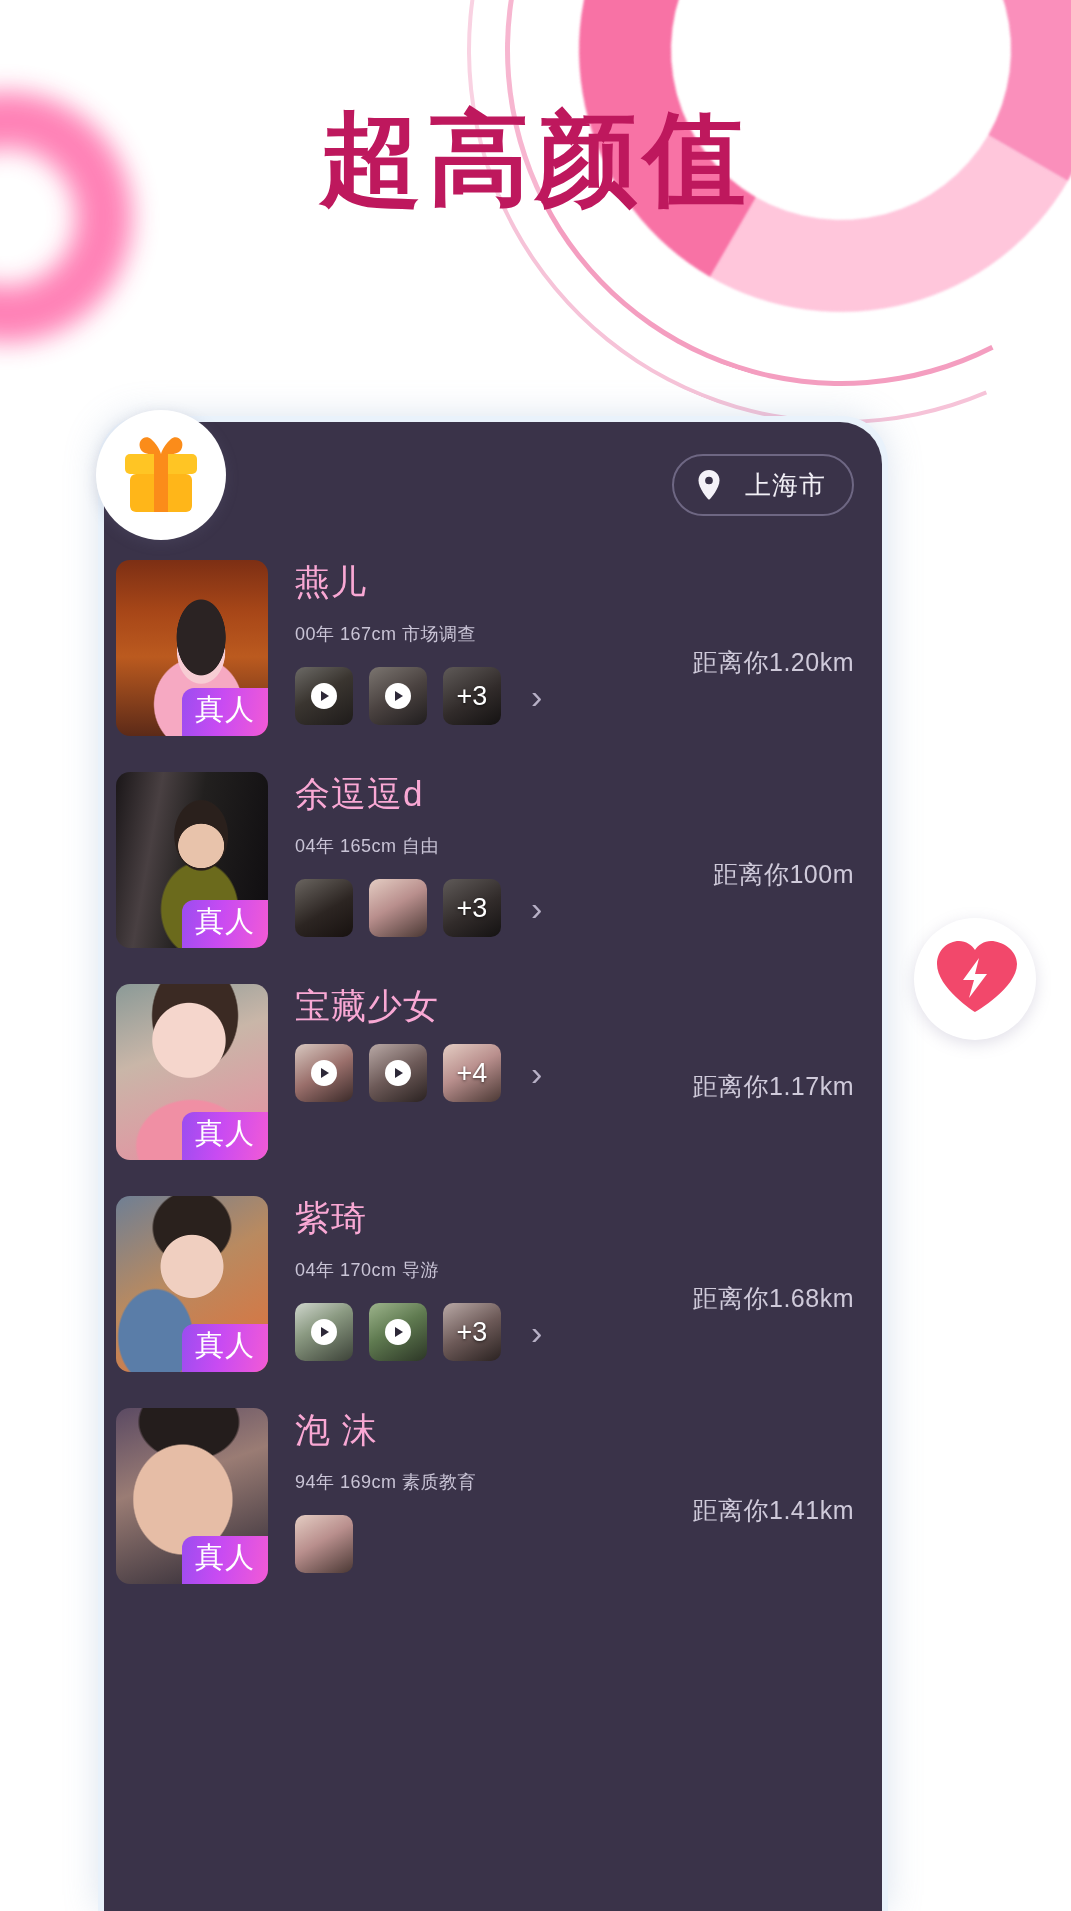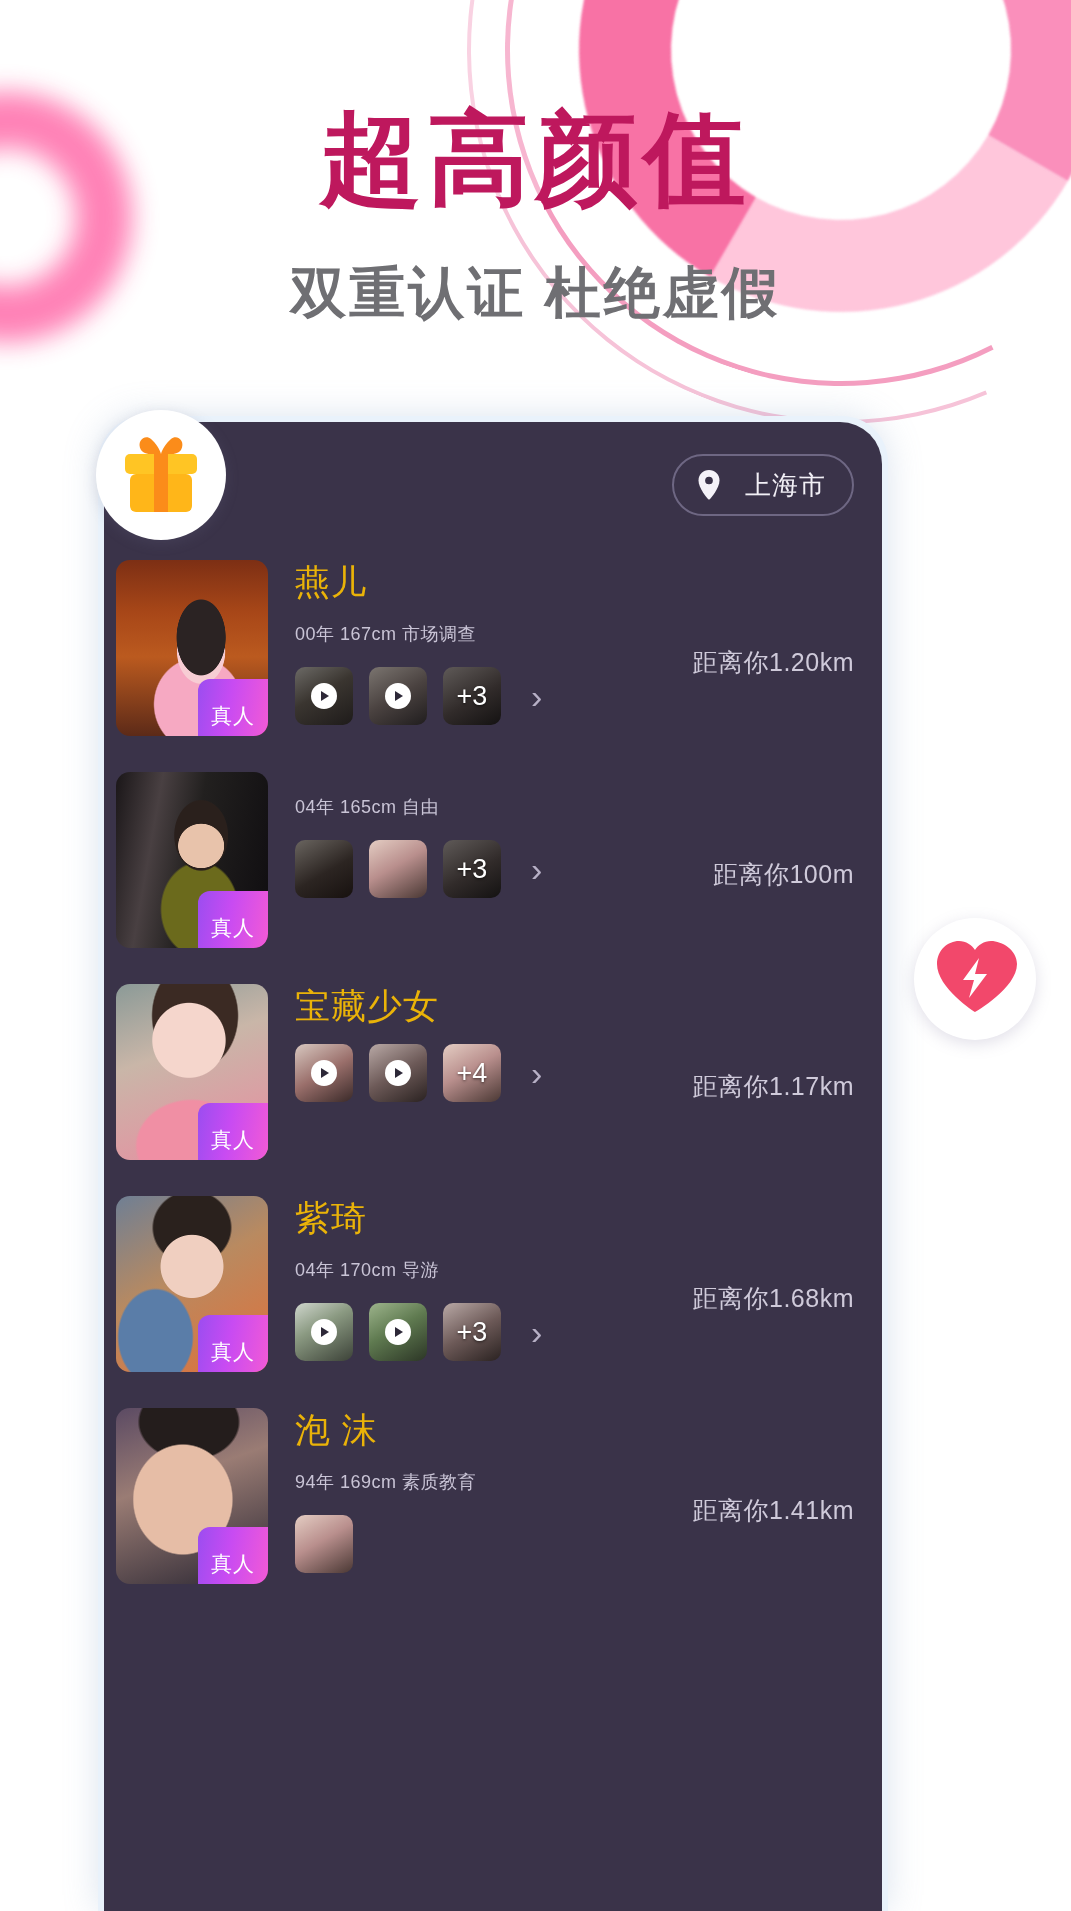--- a/index.html
+++ b/index.html
@@ -151,32 +151,32 @@
     width: 152px;
     height: 176px;
     border-radius: 14px;
     overflow: hidden;
     flex: 0 0 auto;
   }
   .avatar-img { position: absolute; inset: 0; }
   .real-badge {
     position: absolute;
     right: 0; bottom: 0;
-    padding: 23px 13px 6px;
-    font-size: 21px;
+    padding: 2px 13px 6px;
+    font-size: 29px;
     color: #fff;
     letter-spacing: 1px;
     border-radius: 12px 0 0 0;
     background: linear-gradient(100deg, #9b4df0 0%, #c84bf2 45%, #f25ad6 100%);
   }
 
   .card-body { flex: 1 1 auto; padding-left: 27px; position: relative; }
   .uname {
     font-size: 35px;
-    color: #eab308;
+    color: #f9a8d4;
     line-height: 1;
     padding-top: 4px;
     letter-spacing: 1px;
   }
   .umeta {
     margin-top: 23px;
     font-size: 18px;
     color: #c9c4d6;
     letter-spacing: .5px;
   }
@@ -293,21 +293,20 @@
 <div id="page">
 
   <div class="deco-left-ring"></div>
   <div class="deco-tr-wrap">
     <div class="arc arc-thin2"></div>
     <div class="arc arc-thin1"></div>
     <div class="arc arc-thick"></div>
   </div>
 
   <div class="headline">超高颜值</div>
-  <div class="subline">双重认证  杜绝虚假</div>
 
   <div class="phone-shadow"></div>
   <div class="phone">
 
     <div class="loc-pill">
       <span>
         <svg class="pin-icon" viewBox="0 0 24 28" aria-hidden="true">
           <path d="M12 0C6.5 0 2.2 4.3 2.2 9.7c0 7.2 8.2 16.6 9.1 17.6.4.4 1 .4 1.4 0 .9-1 9.1-10.4 9.1-17.6C21.8 4.3 17.5 0 12 0z" fill="#f4f2f8"></path>
           <circle cx="12" cy="9.8" r="3.6" fill="#3a3349"></circle>
         </svg>
@@ -354,20 +353,21 @@
         </div>
         <div class="card">
           <div class="card-inner">
             <div class="avatar-wrap">
               <div class="avatar-img">
                 <div class="ph ph-b"></div>
               </div>
               <div class="real-badge">真人</div>
             </div>
             <div class="card-body">
+              <div class="uname">余逗逗d</div>
               <div class="umeta">04年 165cm 自由</div>
               <div class="thumbs">
                 <div class="thumb">
                   <div class="thumb-img">
                     <div class="ph ph-t4"></div>
                   </div>
                 </div>
                 <div class="thumb">
                   <div class="thumb-img">
                     <div class="ph ph-t6"></div>

